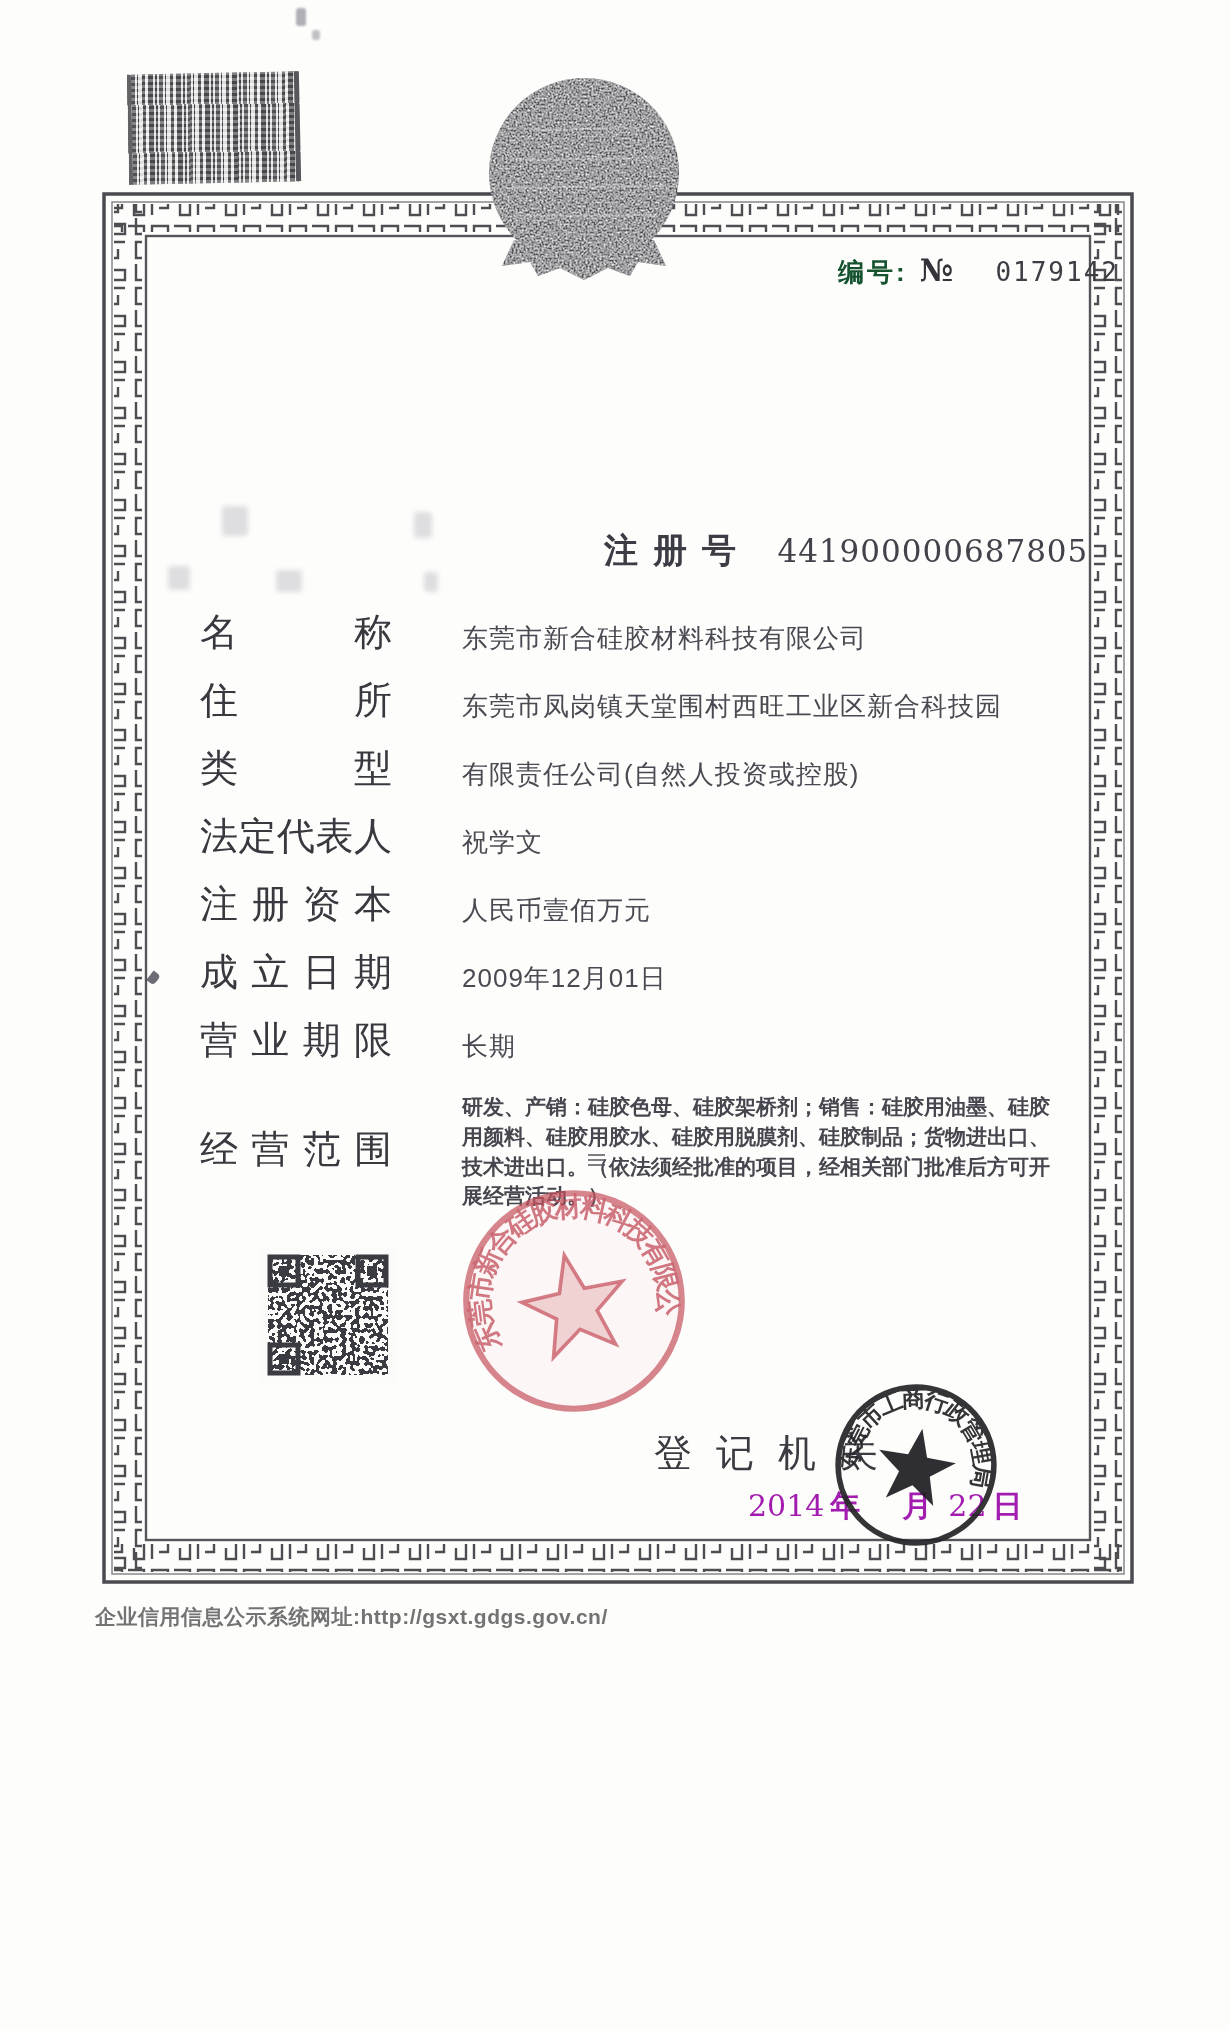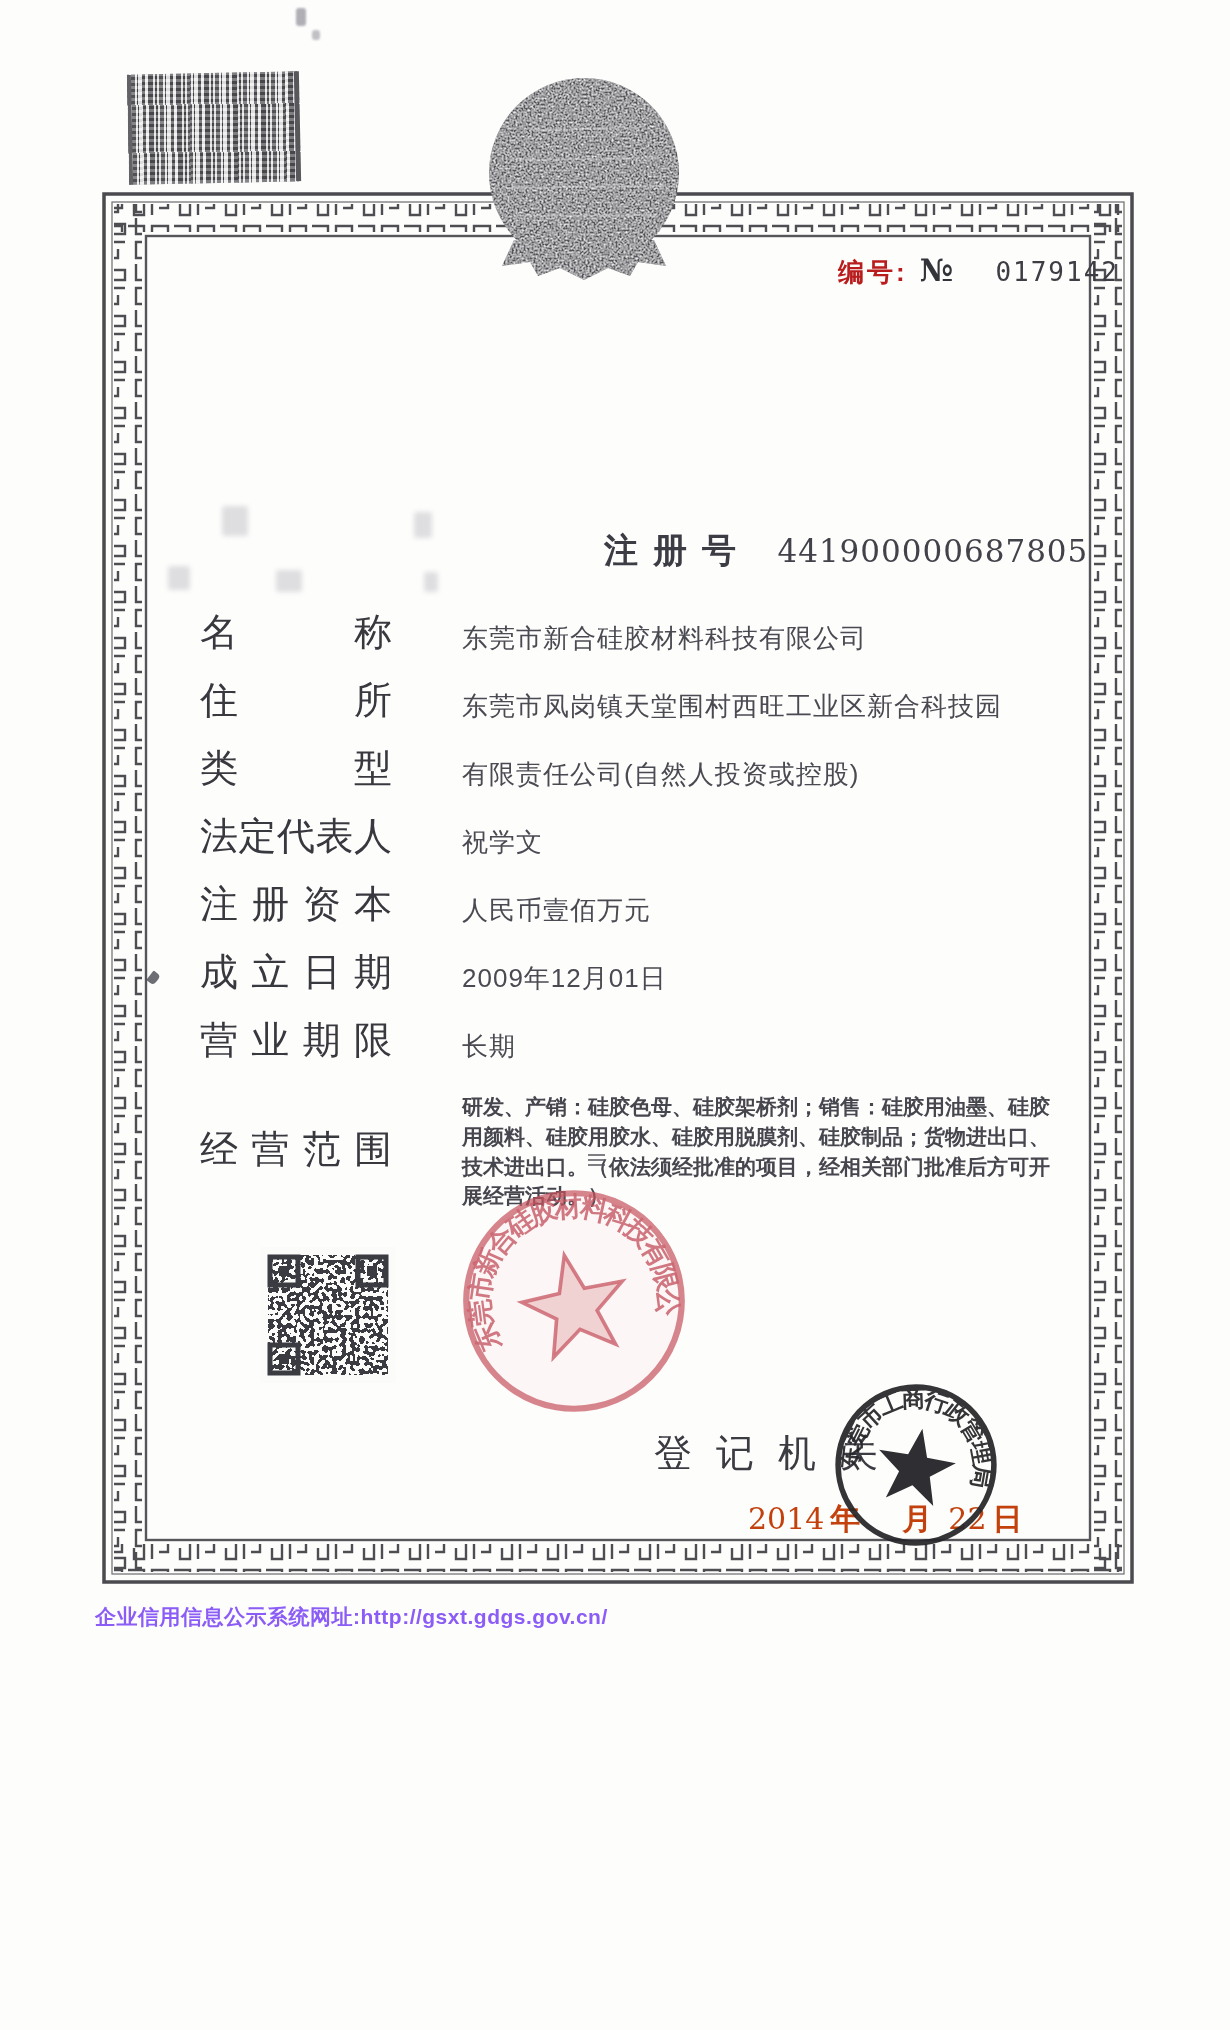--- a/index.html
+++ b/index.html
@@ -20,21 +20,21 @@
         #2e2e33 10px 11px,#ededed 11px 15px,#3c3c41 15px 18px,#f2f2f2 18px 21px,
         #3a3a3f 21px 26px,#e6e6e6 26px 28px);
     box-shadow:inset 4px 0 0 #56565b, inset -5px 0 0 #4a4a4f;
   }
   
   .emblem{position:absolute;left:470px;top:70px;width:228px;height:228px;z-index:3;}
   
   .frame{position:absolute;left:102px;top:192px;z-index:1;}
   
   .serial{position:absolute;left:838px;top:252px;z-index:2;white-space:nowrap;}
-  .serial .lbl{font-size:26px;font-weight:600;color:#b91c1c;letter-spacing:3px;}
+  .serial .lbl{font-size:26px;font-weight:600;color:#14532d;letter-spacing:3px;}
   .serial .nosign{font-family:"DejaVu Serif",serif;font-size:31px;font-weight:700;color:#33333a;margin:0 10px 0 12px;}
   .serial .num{font-family:"DejaVu Sans Mono",monospace;font-size:26px;color:#3d3d44;letter-spacing:2px;margin-left:32px;}
   
   .title{position:absolute;left:146px;top:336px;width:940px;text-align:center;z-index:2;}
   .title span{
     display:inline-block;transform:scaleX(.78);transform-origin:center;
     font-size:148px;line-height:1.08;font-weight:900;color:#3a3a40;
     letter-spacing:55px;margin-right:-55px;white-space:nowrap;
     text-shadow:0 0 1px #55555a;
   }
@@ -52,25 +52,25 @@
   }
   .fvalue{margin-left:70px;font-size:26px;color:#4a4a52;padding-top:9px;letter-spacing:1px;}
   .fvalue.scope{width:588px;font-size:21px;line-height:1.42;font-weight:600;color:#46464e;padding-top:4px;letter-spacing:0;}
   
   .qr{position:absolute;left:260px;top:1247px;z-index:2;}
   
   .red-seal{position:absolute;left:459px;top:1186px;z-index:6;opacity:.88;}
   .black-seal{position:absolute;left:832px;top:1381px;z-index:7;opacity:.93;}
   
   .registrar{position:absolute;left:610px;top:1428px;font-size:38px;font-weight:400;letter-spacing:24px;color:#3b3b42;z-index:4;white-space:nowrap;margin-left:44px;}
-  .dateline{position:absolute;left:748px;top:1486px;z-index:4;font-family:"DejaVu Serif",serif;font-size:30px;color:#c2410c;white-space:nowrap;margin-top:13px;}
+  .dateline{position:absolute;left:748px;top:1486px;z-index:4;font-family:"DejaVu Serif",serif;font-size:30px;color:#a21caf;white-space:nowrap;}
   .dateline .unit{font-family:"Liberation Sans",sans-serif;font-weight:600;}
   .g42{display:inline-block;width:42px;} .g18{display:inline-block;width:16px;} .g8{display:inline-block;width:6px;}
   
-  .footer-left{position:absolute;left:95px;top:1603px;font-size:21px;font-weight:600;color:#8b5cf6;letter-spacing:.5px;z-index:2;}
+  .footer-left{position:absolute;left:95px;top:1603px;font-size:21px;font-weight:600;color:#737373;letter-spacing:.5px;z-index:2;}
   .footer-right{position:absolute;left:697px;top:1601px;font-size:24px;font-weight:600;color:#46464d;letter-spacing:1px;z-index:2;}
   
   .smudge{position:absolute;background:rgba(100,100,115,.20);filter:blur(2.5px);border-radius:3px;z-index:2;}
   .s1{left:222px;top:506px;width:26px;height:30px;}
   .s2{left:414px;top:512px;width:18px;height:26px;}
   .s3{left:168px;top:566px;width:22px;height:24px;}
   .s4{left:276px;top:570px;width:26px;height:22px;}
   .s5{left:424px;top:572px;width:14px;height:20px;}
   .s6{left:296px;top:8px;width:10px;height:18px;background:rgba(80,80,95,.45);filter:blur(1px);}
   .s7{left:312px;top:30px;width:8px;height:10px;background:rgba(80,80,95,.35);filter:blur(1px);}

